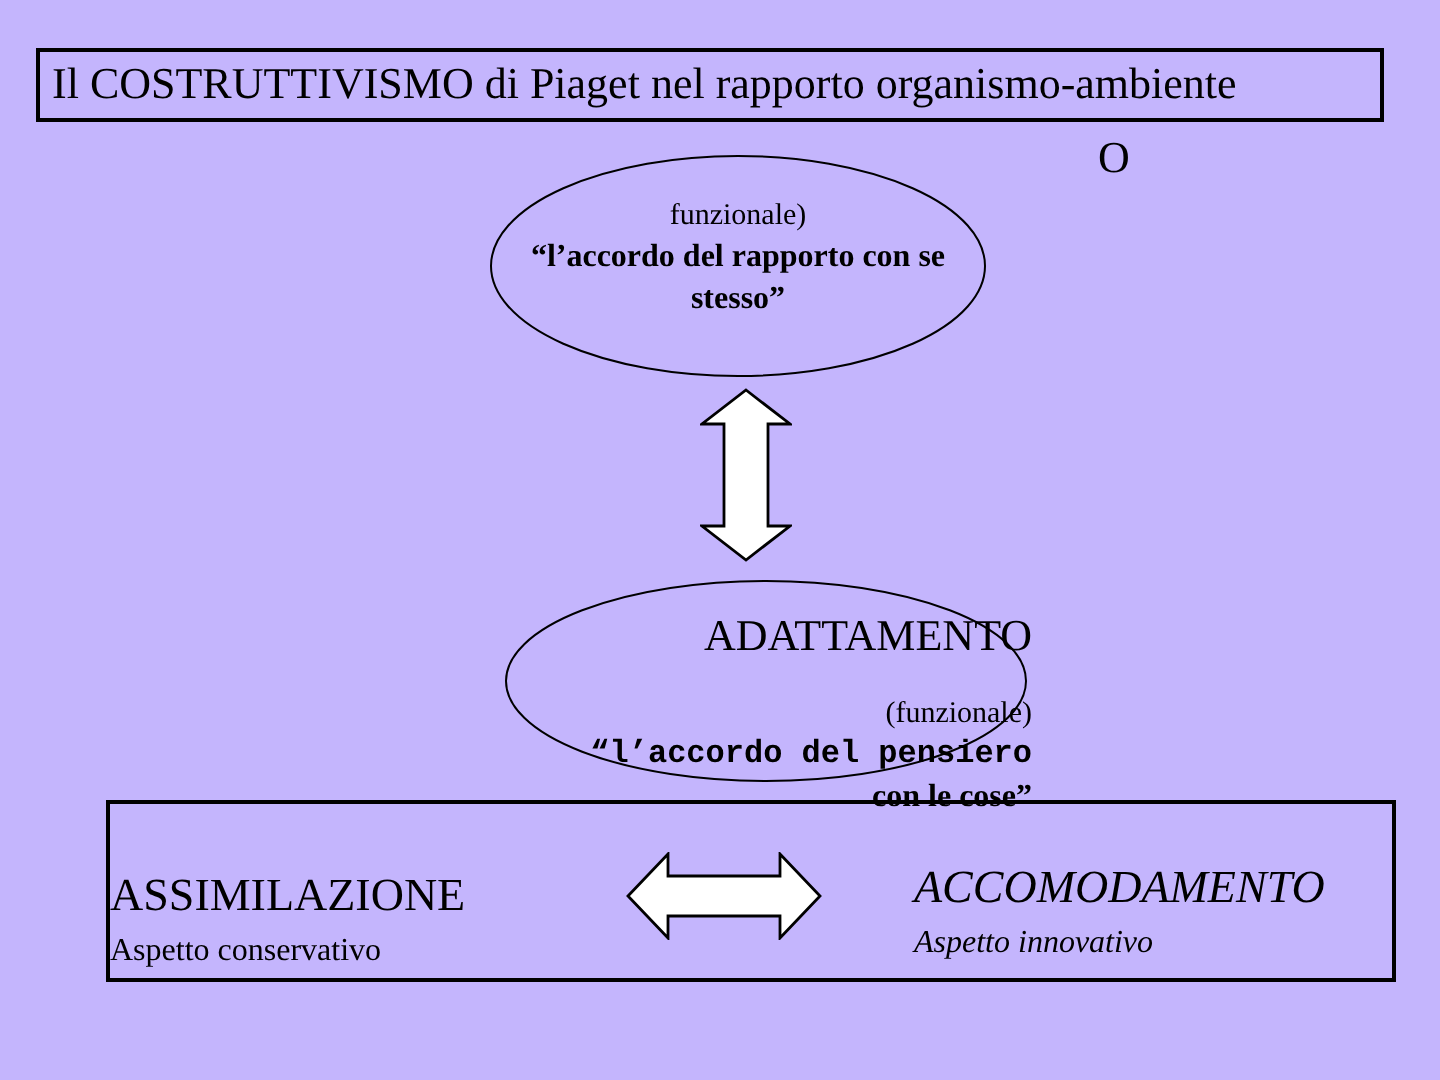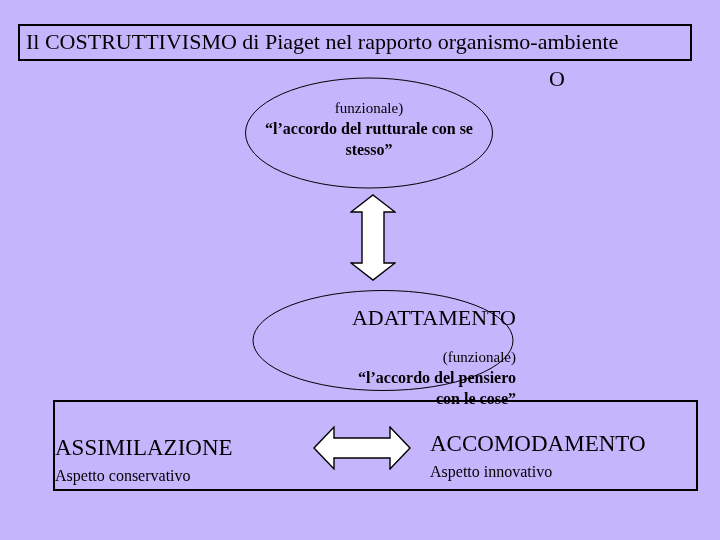--- a/index.html
+++ b/index.html
@@ -23,49 +23,49 @@
   .ellipse1-text .big{font-size:21px;line-height:26px;}
   .ellipse1-text .small{font-size:15px;}
   .ellipse1-text .line{font-size:15px;line-height:20px;}
   .ellipse1-text .quote{font-size:16px;font-weight:bold;line-height:21px;white-space:nowrap;}
   .ellipse2-text{
     left:280px;top:305px;width:236px;text-align:right;
   }
   .ellipse2-text .name{font-size:22px;line-height:26px;}
   .ellipse2-text .qualifier{font-size:15px;line-height:20px;margin-top:16px;}
   .ellipse2-text .quote{font-size:16px;font-weight:bold;line-height:21px;white-space:nowrap;}
-  .ellipse2-text .quote.indent{padding-left:10px;}
+  .ellipse2-text .quote.indent{padding-left:10px;font-family:Liberation Mono, monospace;}
   .bottom-box{
     left:53px;top:400px;width:645px;height:91px;
     border:2px solid #000;box-sizing:border-box;
   }
   .col{position:absolute;text-align:left;}
   .col .col-title{font-size:23px;line-height:24px;}
   .col .col-sub{font-size:16px;line-height:18px;margin-top:7px;}
   .col-left{left:0;top:34px;width:272px;}
-  .col-right{left:375px;top:30px;width:250px;}
+  .col-right{left:402px;top:30px;width:250px;font-style:italic;}
 </style>
 </head>
 <body>
 
 <div class="slide">
 
   <div class="abs title-box">
     <span>Il COSTRUTTIVISMO di Piaget nel rapporto organismo-ambiente</span>
   </div>
 
   <div class="abs stray-o">O</div>
 
   <svg class="abs shape-svg" style="left:244px;top:77px;" width="250" height="112" viewBox="0 0 250 112">
     <ellipse cx="125" cy="56" rx="123.5" ry="55" fill="none" stroke="#000" stroke-width="1"></ellipse>
   </svg>
 
   <div class="abs ellipse1-text">
     <div class="line">funzionale)</div>
-    <div class="quote">“l’accordo del rutturale con se</div>
+    <div class="quote">“l’accordo del rapporto con se</div>
     <div class="quote">stesso”</div>
   </div>
 
   <svg class="abs shape-svg" style="left:350px;top:194px;" width="46" height="88" viewBox="0 0 46 88">
     <polygon points="23,1 45,18 34,18 34,69 45,69 23,86 1,69 12,69 12,18 1,18" fill="#ffffff" stroke="#000" stroke-width="1.4" stroke-linejoin="miter"></polygon>
   </svg>
 
   <svg class="abs shape-svg" style="left:252px;top:290px;" width="262" height="101" viewBox="0 0 262 101">
     <ellipse cx="131" cy="50.5" rx="130" ry="50" fill="none" stroke="#000" stroke-width="1"></ellipse>
   </svg>

